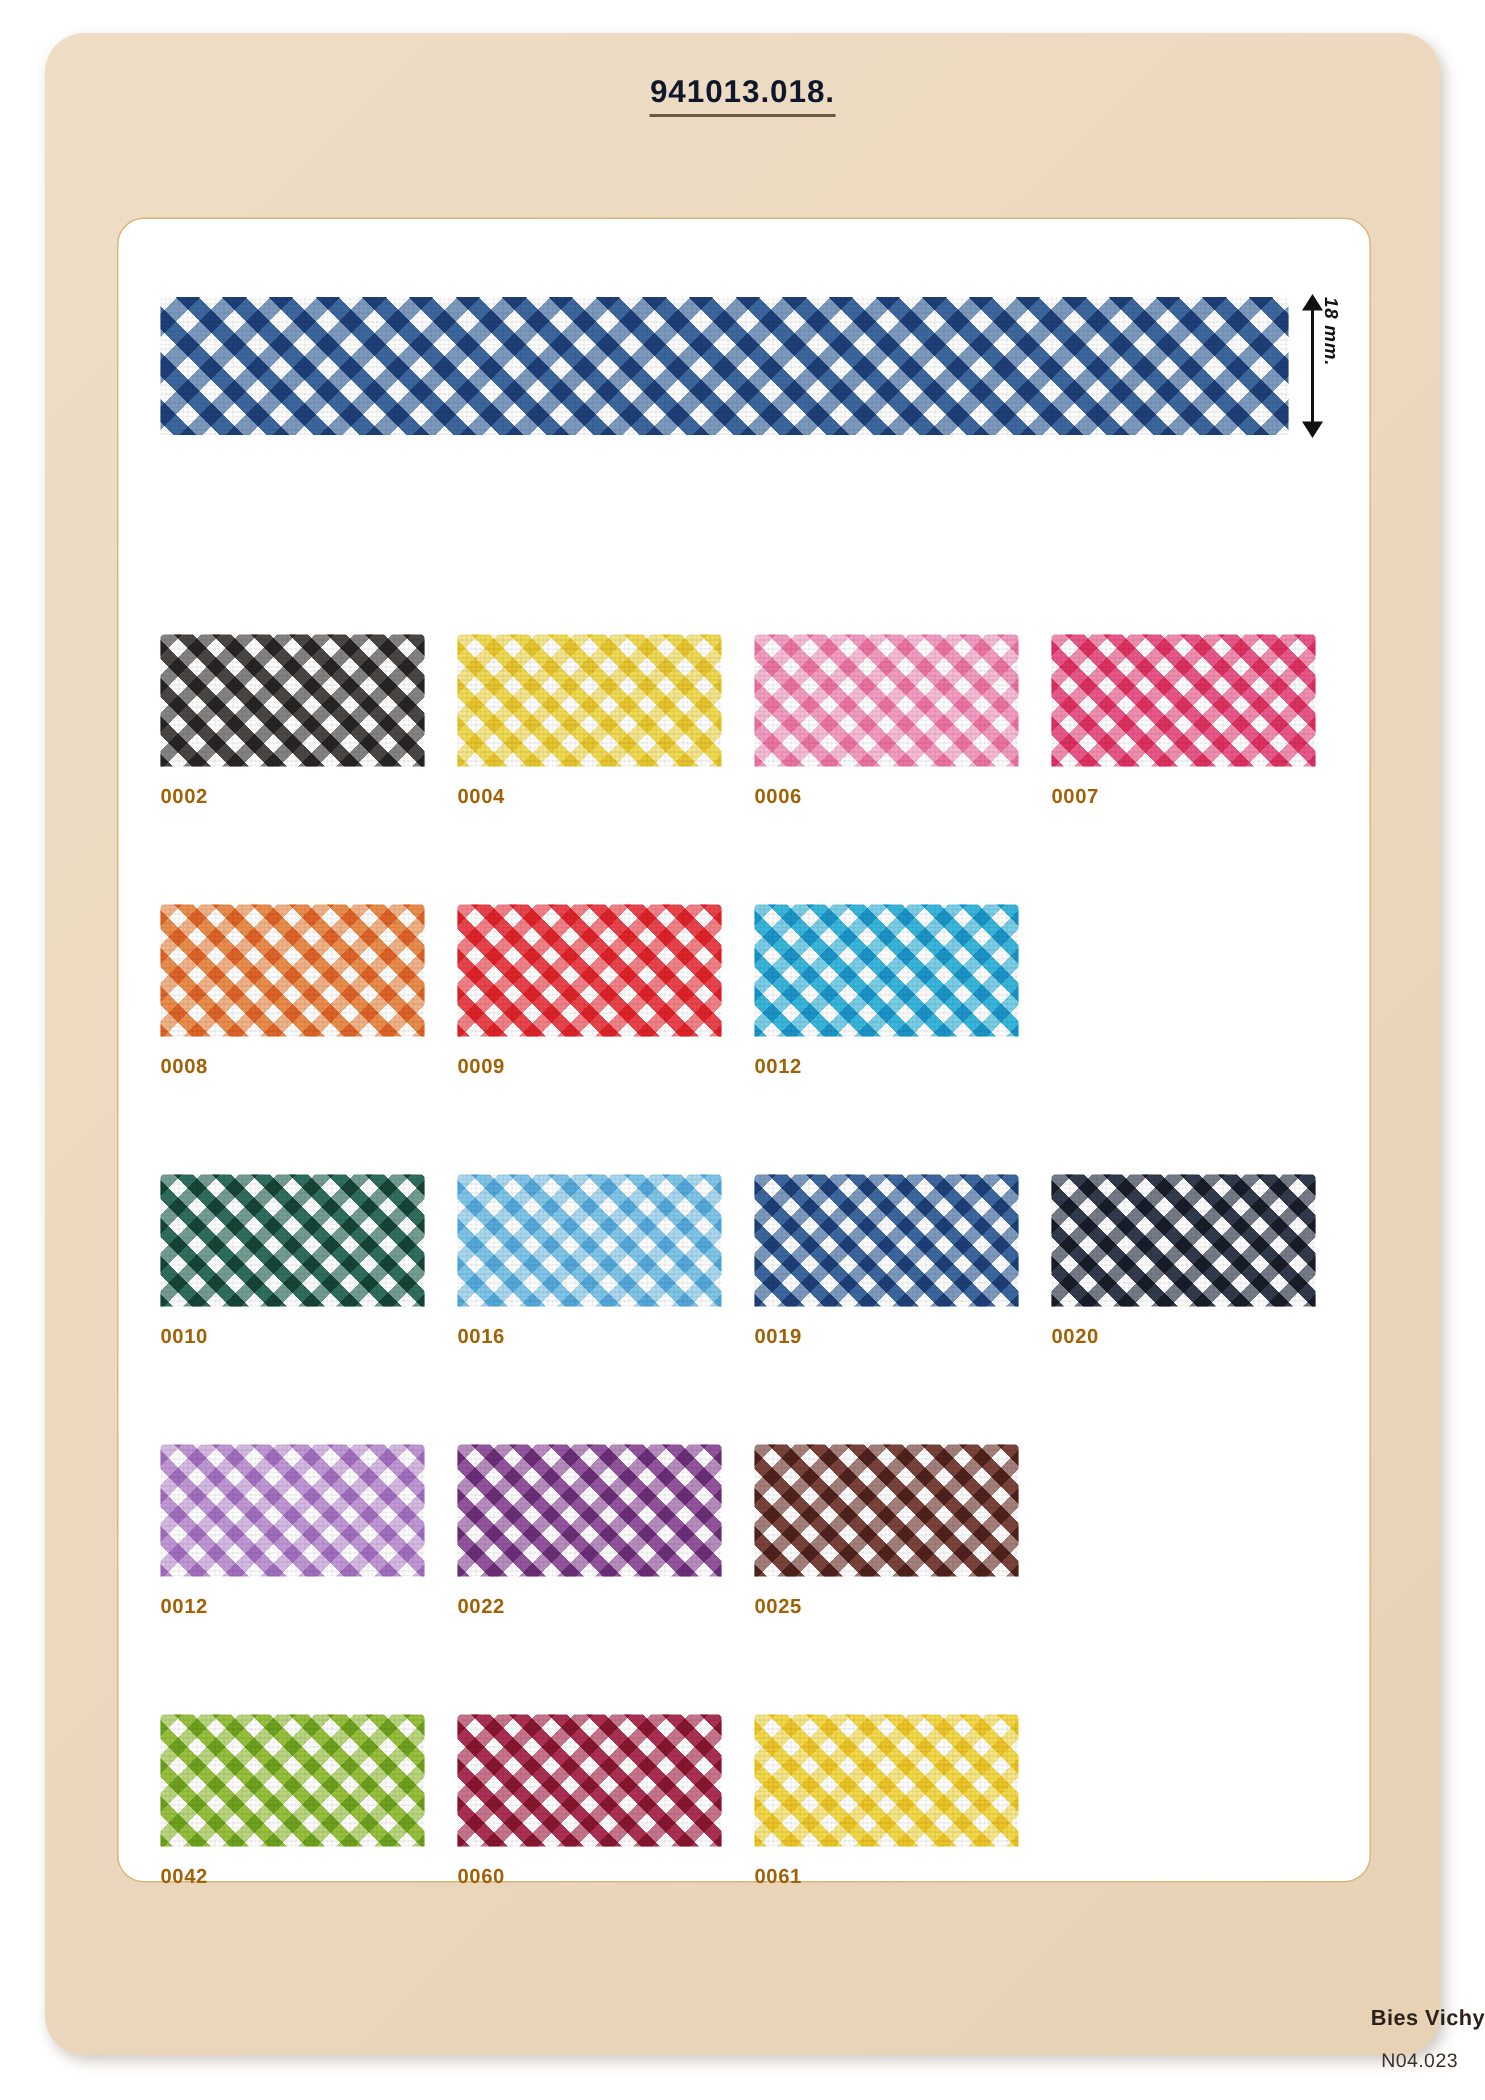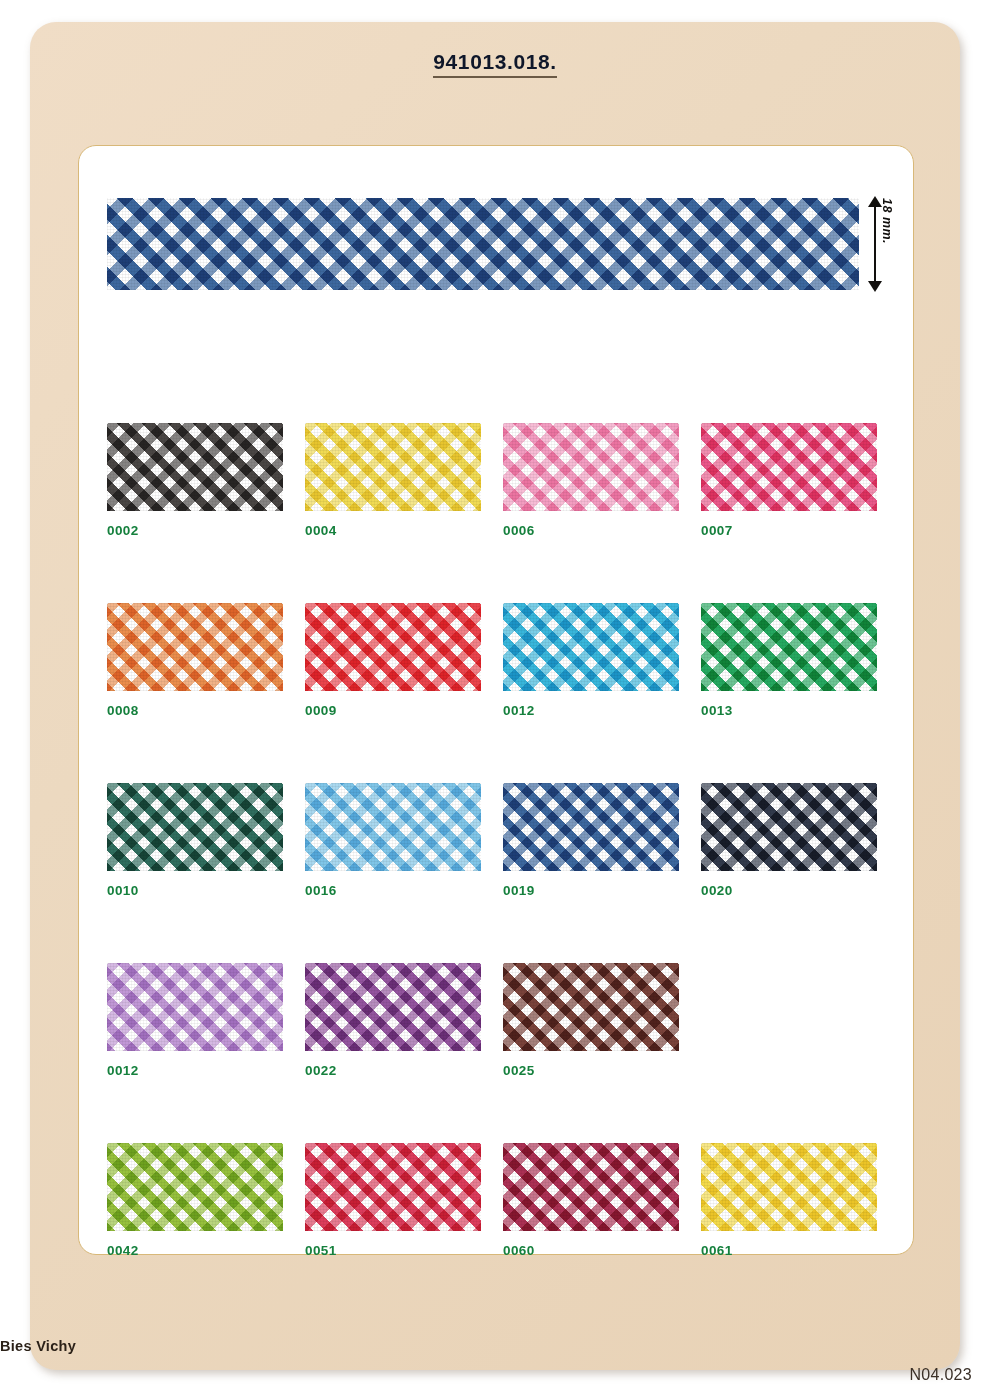--- a/index.html
+++ b/index.html
@@ -193,41 +193,41 @@
   }
   .swatch-chip {
     width: 176px;
     height: 88px;
     --band: 9px;
   }
   .swatch-code {
     margin-top: 12px;
     font-size: 13.5px;
     font-weight: bold;
-    color: #15803d;
+    color: #a16207;
     letter-spacing: 0.4px;
   }
 
   
   #footer-title {
     position: absolute;
     left: 0;
     top: 1338px;
     width: 990px;
-    text-align: left;
+    text-align: right;
     font-size: 14.5px;
     font-weight: bold;
     color: #2b2118;
     letter-spacing: 0.3px;
   }
   #page-ref {
     position: absolute;
     right: 18px;
     top: 1366px;
-    font-size: 16px;
+    font-size: 13px;
     color: #3a3028;
     letter-spacing: 0.3px;
   }
 </style>
 </head>
 <body>
 
 <div id="page-frame"></div>
 <div id="frame-shadow"></div>
 
@@ -289,26 +289,20 @@
           <div class="weave"></div>
         </div>
         <div class="swatch-code">0009</div>
       </div>
       <div class="swatch-cell">
         <div class="gingham swatch-chip" style="--c-strong: #27b0d8;">
           <div class="weave"></div>
         </div>
         <div class="swatch-code">0012</div>
       </div>
-      <div class="swatch-cell">
-        <div class="gingham swatch-chip" style="--c-strong: #12a152;">
-          <div class="weave"></div>
-        </div>
-        <div class="swatch-code">0013</div>
-      </div>
     </div>
     <div class="swatch-row">
       <div class="swatch-cell">
         <div class="gingham swatch-chip" style="--c-strong: #1d6150;">
           <div class="weave"></div>
         </div>
         <div class="swatch-code">0010</div>
       </div>
       <div class="swatch-cell">
         <div class="gingham swatch-chip" style="--c-strong: #74c0e6;">
@@ -348,26 +342,20 @@
         </div>
         <div class="swatch-code">0025</div>
       </div>
     </div>
     <div class="swatch-row">
       <div class="swatch-cell">
         <div class="gingham swatch-chip" style="--c-strong: #8dbb2c;">
           <div class="weave"></div>
         </div>
         <div class="swatch-code">0042</div>
-      </div>
-      <div class="swatch-cell">
-        <div class="gingham swatch-chip" style="--c-strong: #d92b4d;">
-          <div class="weave"></div>
-        </div>
-        <div class="swatch-code">0051</div>
       </div>
       <div class="swatch-cell">
         <div class="gingham swatch-chip" style="--c-strong: #a41e45;">
           <div class="weave"></div>
         </div>
         <div class="swatch-code">0060</div>
       </div>
       <div class="swatch-cell">
         <div class="gingham swatch-chip" style="--c-strong: #f2d63a;">
           <div class="weave"></div>

